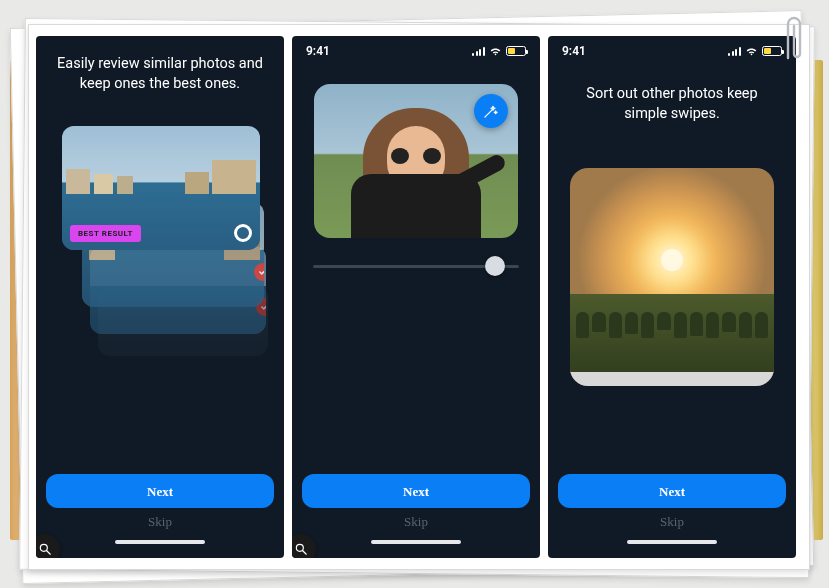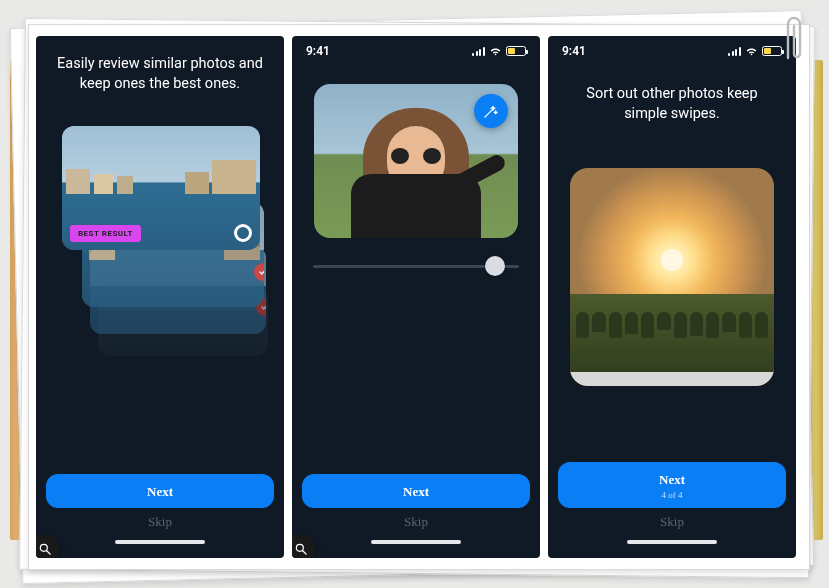--- a/index.html
+++ b/index.html
@@ -373,21 +373,20 @@
             <div class="tree" style="height:20px;"></div>
               <div class="tree"></div>
               <div class="tree"></div>
           </div>
           <div class="thumb-strip"></div>
         </div>
       </div>
       <div class="bottom">
         <div class="next-btn">
           <div class="next-lbl">Next</div>
-          <div class="next-sub">4 of 4</div>
         </div>
         <div class="skip">Skip</div>
         <div class="home-ind"></div>
       </div>
     </div>
 
   </div>
 </div>
 
 </body></html>

